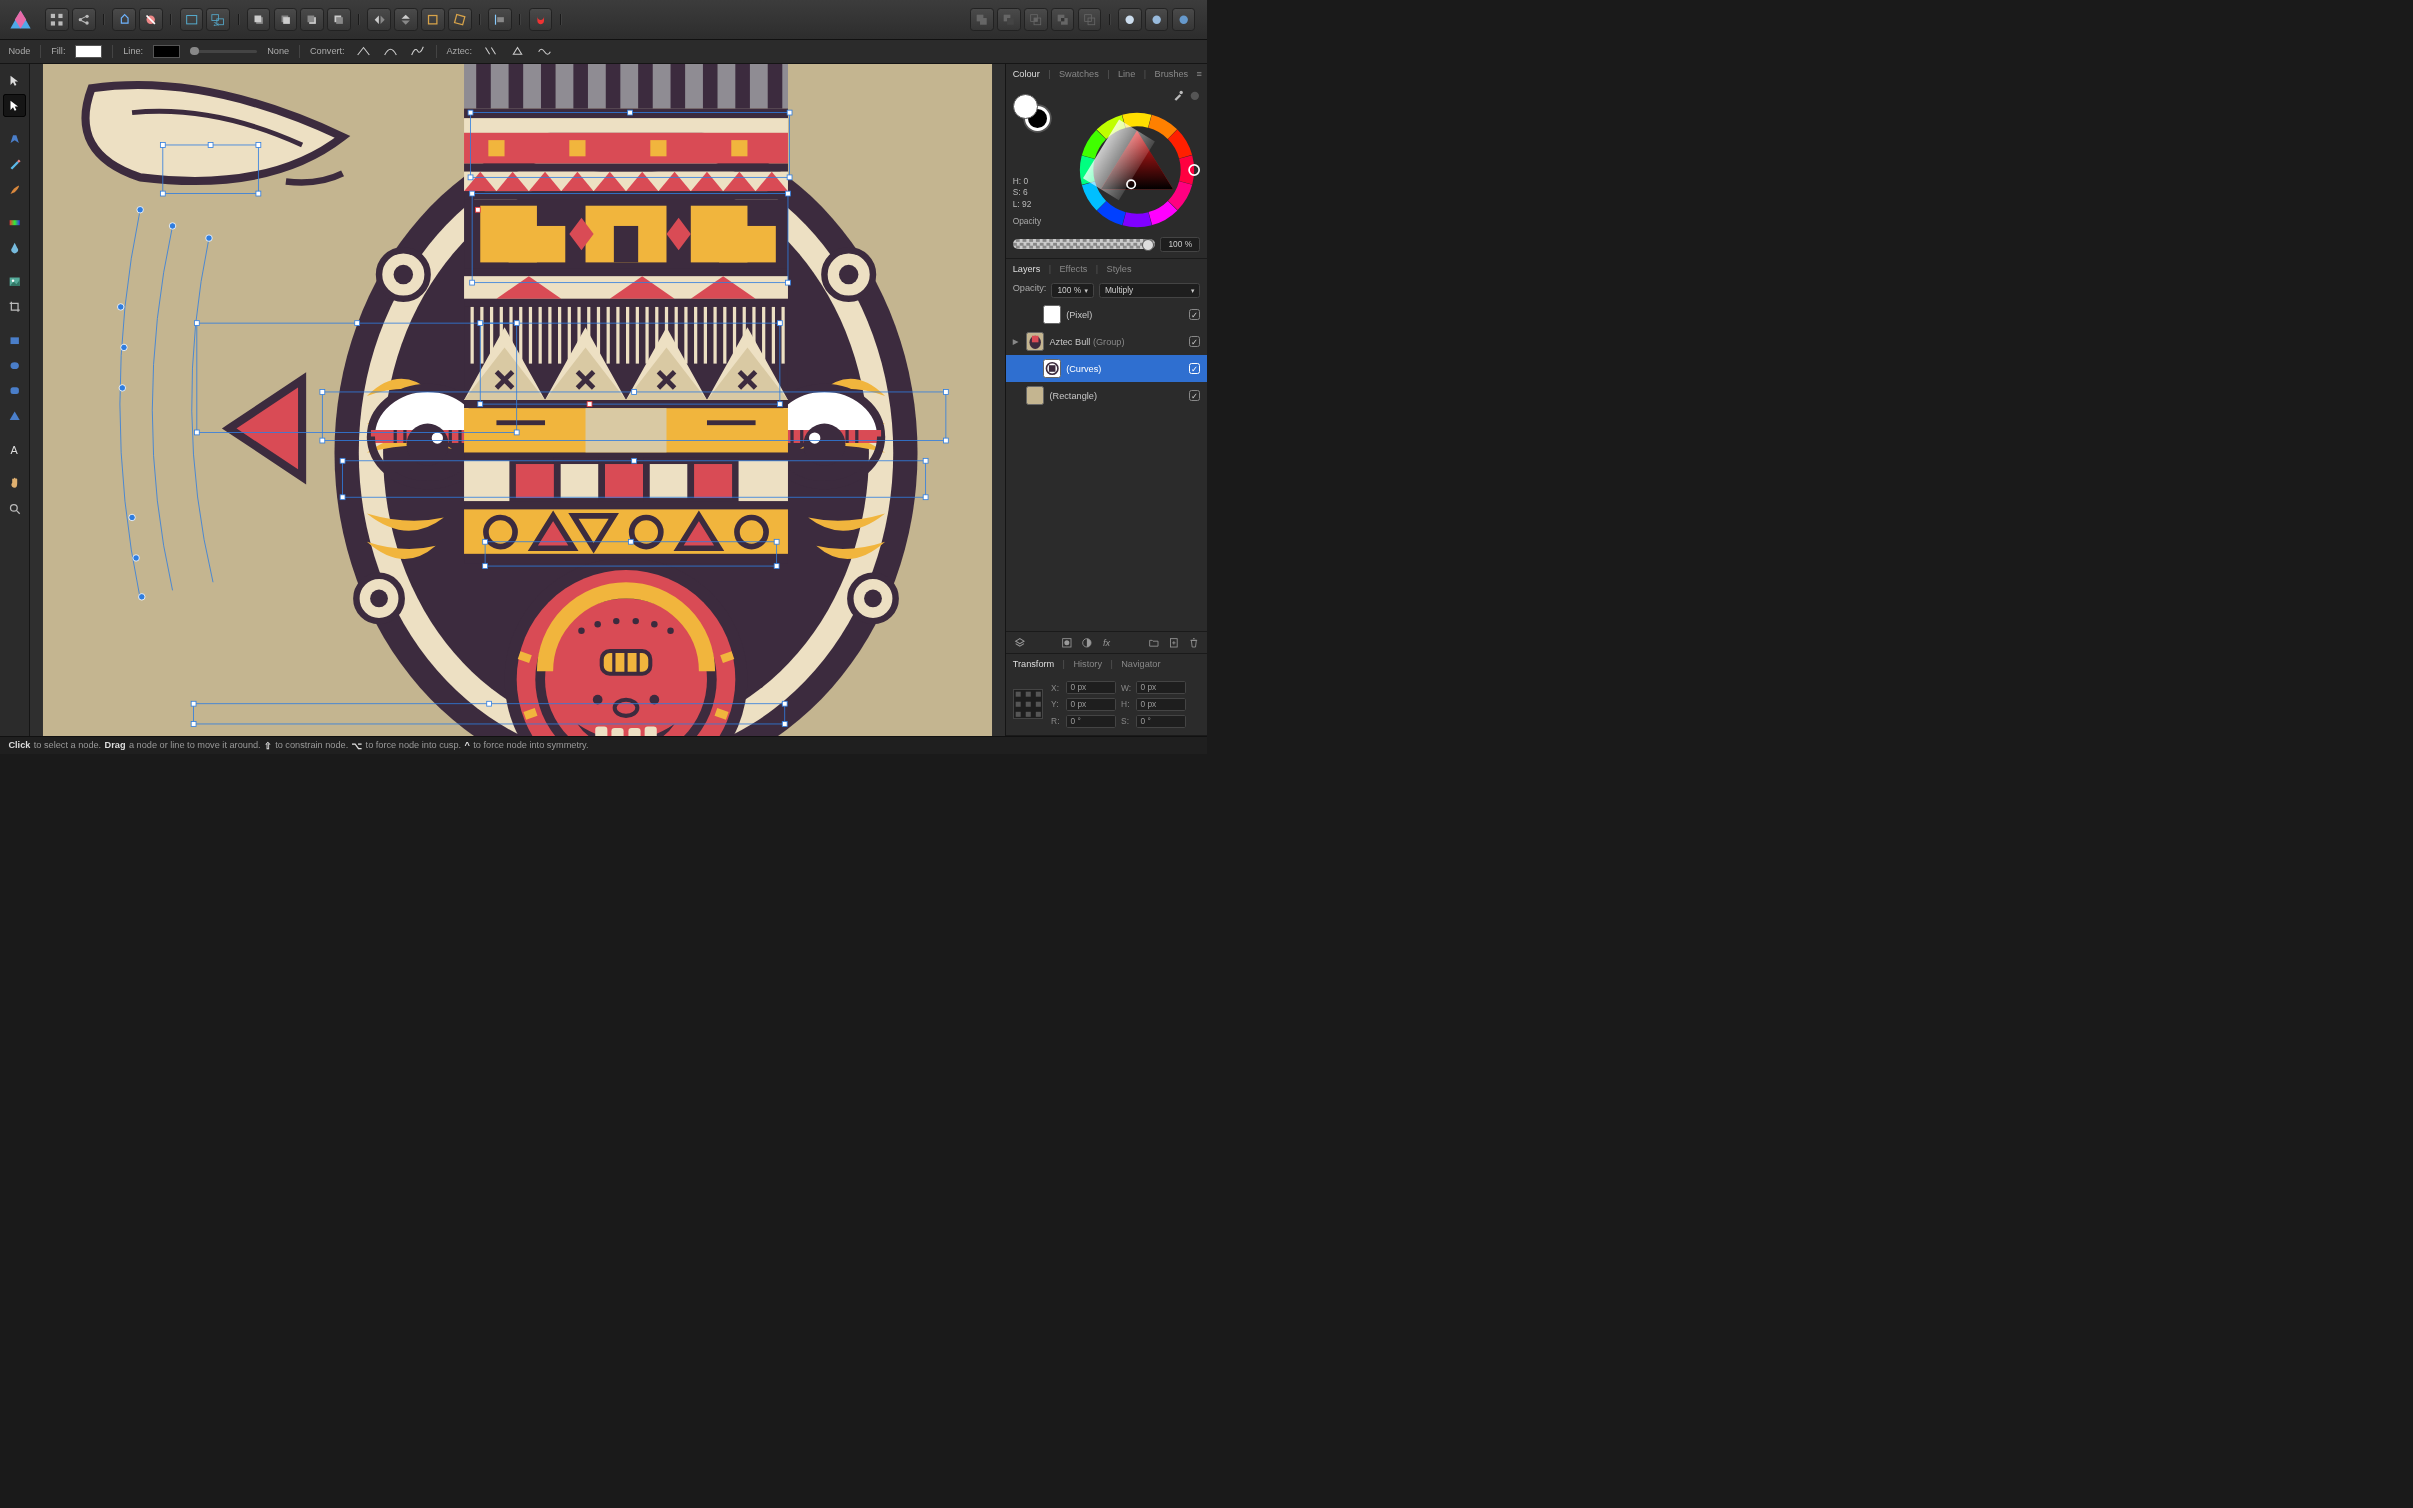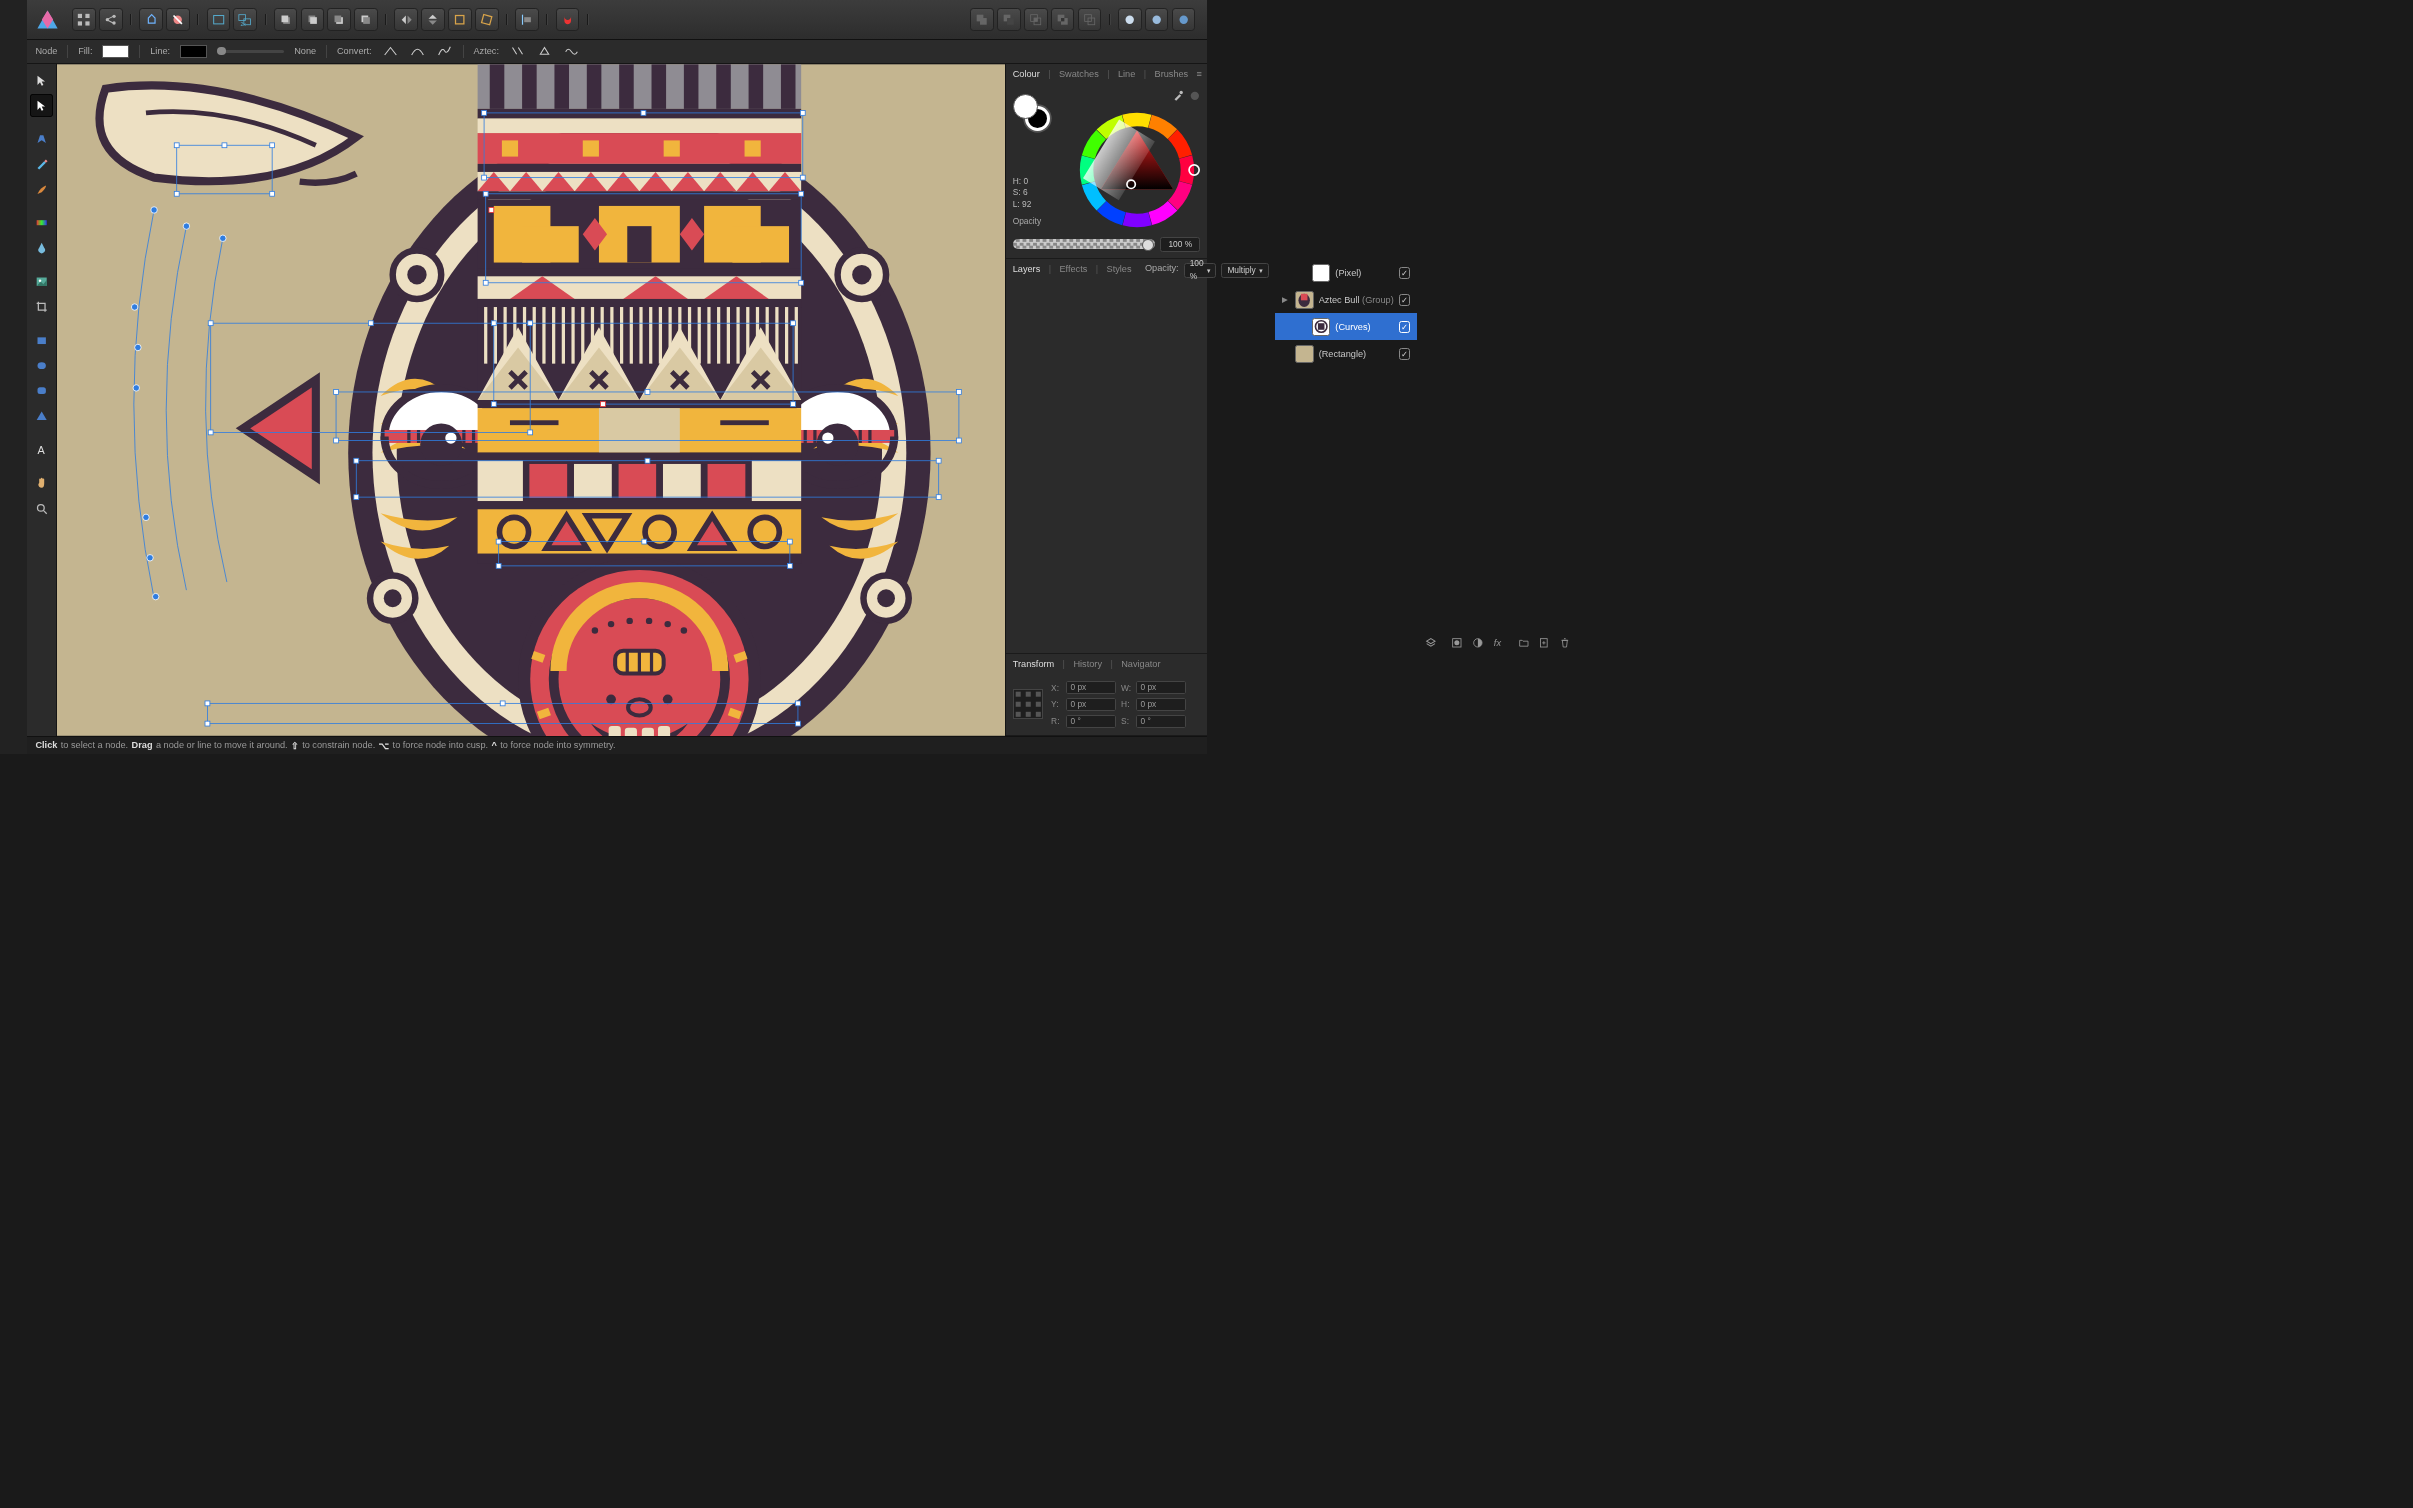--- a/index.html
+++ b/index.html
@@ -1,17 +1,17 @@
 <!DOCTYPE html>
 <html><head>
 <meta charset="utf-8">
 <style>
 * { margin:0; padding:0; box-sizing:border-box; font-family:-apple-system,"Helvetica Neue",Arial,sans-serif; user-select:none; }
 html,body { width:100%; height:100%; background:#1a1a1a; color:#c8c8c8; font-size:9.2px; overflow:hidden; }
-#app { display:flex; flex-direction:column; width:1207px; height:754px; background:#222;padding-left:27px; }
+#app { display:flex; flex-direction:column; width:1207px; height:754px; background:#222; }
 
 
 .topbar { height:40px; background:linear-gradient(#3c3c3c,#2d2d2d); display:flex; align-items:center; padding:0 6.7px; gap:6.7px; border-bottom:0.8px solid #111; }
 .tb-group { display:flex; gap:3.4px; padding:0 5px; position:relative; }
 .tb-group::after { content:""; position:absolute; right:-3.4px; top:6.7px; bottom:6.7px; width:0.8px; background:#1a1a1a; box-shadow:0.8px 0 0 #444; }
 .tb-group:last-child::after { display:none; }
 .tb-btn { width:23.5px; height:23.5px; border-radius:3.4px; background:linear-gradient(#4a4a4a,#363636); border:0.8px solid #222; display:flex; align-items:center; justify-content:center; cursor:pointer; }
 .tb-btn svg { width:13.4px; height:13.4px; }
 .tb-spacer { flex:1; }
 .logo-btn { width:27px; height:27px; display:flex; align-items:center; justify-content:center; }
@@ -850,21 +850,21 @@
               </div>
             </div>
           </div>
           <div class="opacity-row">
             <div class="checker"></div>
             <div class="pct-field">100 %</div>
           </div>
         </div>
       </div>
 
-      <div class="panel" style="flex:1;display:flex;flex-direction:row;min-height:0">
+      <div class="panel" style="flex:1;display:flex;flex-direction:column;min-height:0">
         <div class="panel-tabs">
           <span class="tab active">Layers</span>
             <span class="tab-sep">|</span>
           <span class="tab">Effects</span>
             <span class="tab-sep">|</span>
           <span class="tab">Styles</span>
         </div>
         <div class="layer-controls">
           <span class="lbl">Opacity:</span>
           <div class="drop">

